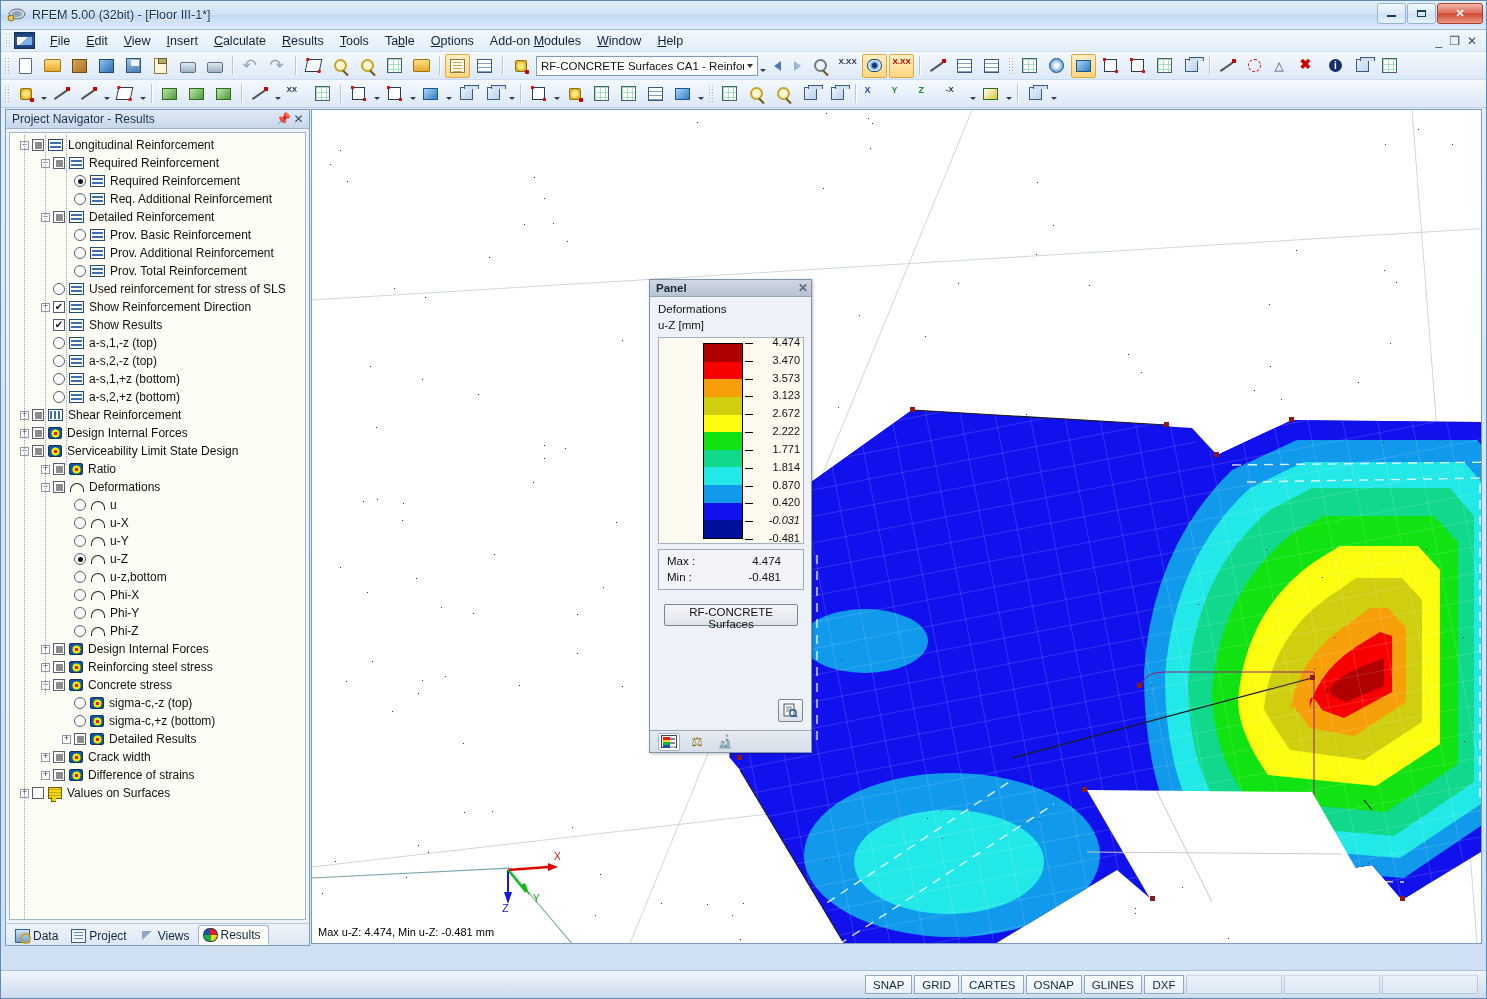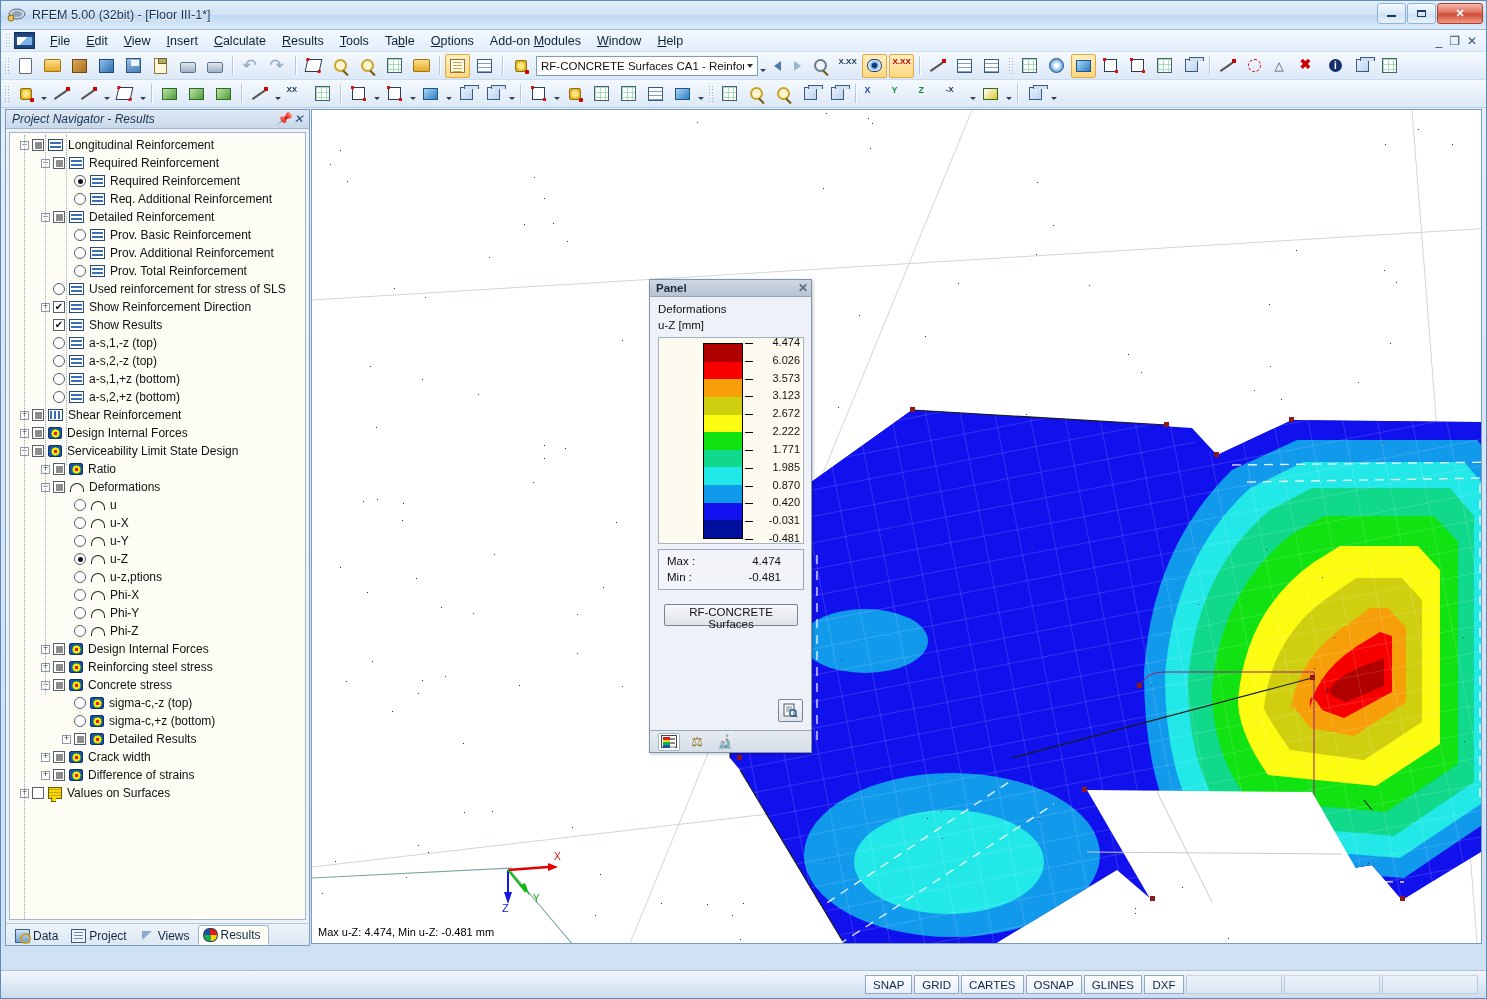--- a/index.html
+++ b/index.html
@@ -175,21 +175,21 @@
   
   #navigator {
     position:absolute; left:4px; top:108px; width:305px; height:837px;
     background:#eef2f7; border:1px solid #7a9cbd;
     display:flex; flex-direction:column;
   }
   #nav-title {
     height:19px; background:linear-gradient(180deg,#dfe9f4,#c8d8ea);
     border-bottom:1px solid #9fb6ce;
     display:flex; align-items:center; padding:0 3px 0 6px;
-    font-size:12px; color:#18334f;font-style:italic;
+    font-size:12px; color:#18334f;
   }
   #nav-title .t { flex:1; }
   #nav-title .pin, #nav-title .x { width:15px; text-align:center; color:#2b4a6a; font-size:12px; }
   #nav-tree {
     flex:1; background:#fdfdf5; margin:3px; border:1px solid #9fb6ce;
     overflow:hidden; position:relative; padding:3px 0 0 0;
   }
   .tr { display:flex; align-items:center; height:18px; font-size:12px; color:#111; white-space:nowrap; }
   .tr .ind { flex:0 0 auto; }
   .exp {
@@ -823,21 +823,21 @@
           <span class="exp none"></span>
           <span class="rad on"></span>
           <span class="ticon ti-def"></span>
           <span>u-Z</span>
         </div>
         <div class="tr">
           <span class="ind" style="width: 52px;"></span>
           <span class="exp none"></span>
           <span class="rad"></span>
           <span class="ticon ti-def"></span>
-          <span>u-z,ptions</span>
+          <span>u-z,bottom</span>
         </div>
         <div class="tr">
           <span class="ind" style="width: 52px;"></span>
           <span class="exp none"></span>
           <span class="rad"></span>
           <span class="ticon ti-def"></span>
           <span>Phi-X</span>
         </div>
         <div class="tr">
           <span class="ind" style="width: 52px;"></span>
@@ -1092,39 +1092,39 @@
               <div style="background: rgb(17, 217, 140);"></div>
               <div style="background: rgb(34, 232, 232);"></div>
               <div style="background: rgb(17, 153, 236);"></div>
               <div style="background: rgb(17, 17, 238);"></div>
               <div style="background: rgb(0, 15, 156);"></div>
             </div>
           <div id="legend-vals">
               <div class="tick" style="top: 8px;"></div>
               <div class="lv" style="top: 1px;">4.474</div>
               <div class="tick" style="top: 25.8182px;"></div>
-              <div class="lv" style="top: 18.8182px;">6.026</div>
+              <div class="lv" style="top: 18.8182px;">3.470</div>
               <div class="tick" style="top: 43.6364px;"></div>
               <div class="lv" style="top: 36.6364px;">3.573</div>
               <div class="tick" style="top: 61.4545px;"></div>
               <div class="lv" style="top: 54.4545px;">3.123</div>
               <div class="tick" style="top: 79.2727px;"></div>
               <div class="lv" style="top: 72.2727px;">2.672</div>
               <div class="tick" style="top: 97.0909px;"></div>
               <div class="lv" style="top: 90.0909px;">2.222</div>
               <div class="tick" style="top: 114.909px;"></div>
               <div class="lv" style="top: 107.909px;">1.771</div>
               <div class="tick" style="top: 132.727px;"></div>
-              <div class="lv" style="top: 125.727px;">1.985</div>
+              <div class="lv" style="top: 125.727px;">1.814</div>
               <div class="tick" style="top: 150.545px;"></div>
               <div class="lv" style="top: 143.545px;">0.870</div>
               <div class="tick" style="top: 168.364px;"></div>
               <div class="lv" style="top: 161.364px;">0.420</div>
               <div class="tick" style="top: 186.182px;"></div>
-              <div class="lv" style="top: 179.182px;">-0.031</div>
+              <div class="lv" style="top: 179.182px; font-style: italic;">-0.031</div>
               <div class="tick" style="top: 204px;"></div>
               <div class="lv" style="top: 197px;">-0.481</div>
             </div>
         </div>
 
         <div id="minmax">
           <div>
             <span class="k">Max :</span>
             <span class="v">4.474</span>
           </div>

